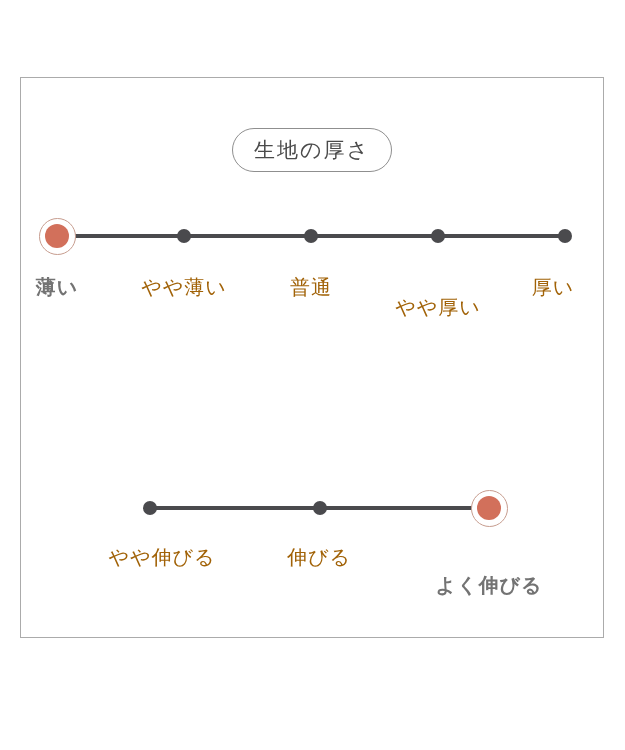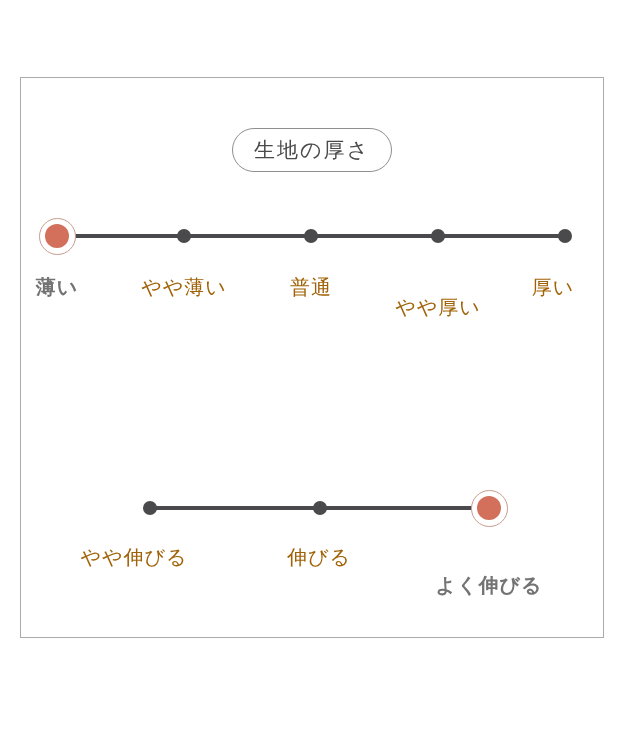--- a/index.html
+++ b/index.html
@@ -77,19 +77,19 @@
 
     <div class="track-line line-2"></div>
 
     <div class="dot" style="left:122px;top:423px;"></div>
     <div class="dot" style="left:291.5px;top:423px;"></div>
 
     <div class="sel-ring" style="left:449.5px;top:411.5px;">
       <div class="sel-fill"></div>
     </div>
 
-    <span class="scale-label labels-2" style="left:113px;text-align:center;">やや伸びる</span>
+    <span class="scale-label labels-2" style="left:141px;text-align:center;">やや伸びる</span>
     <span class="scale-label labels-2" style="left:298px;">伸びる</span>
     <span class="scale-label bold labels-2" style="left:468px;margin-top:28px;">よく伸びる</span>
 
   </div>
 
 </div>
 
 </body></html>

